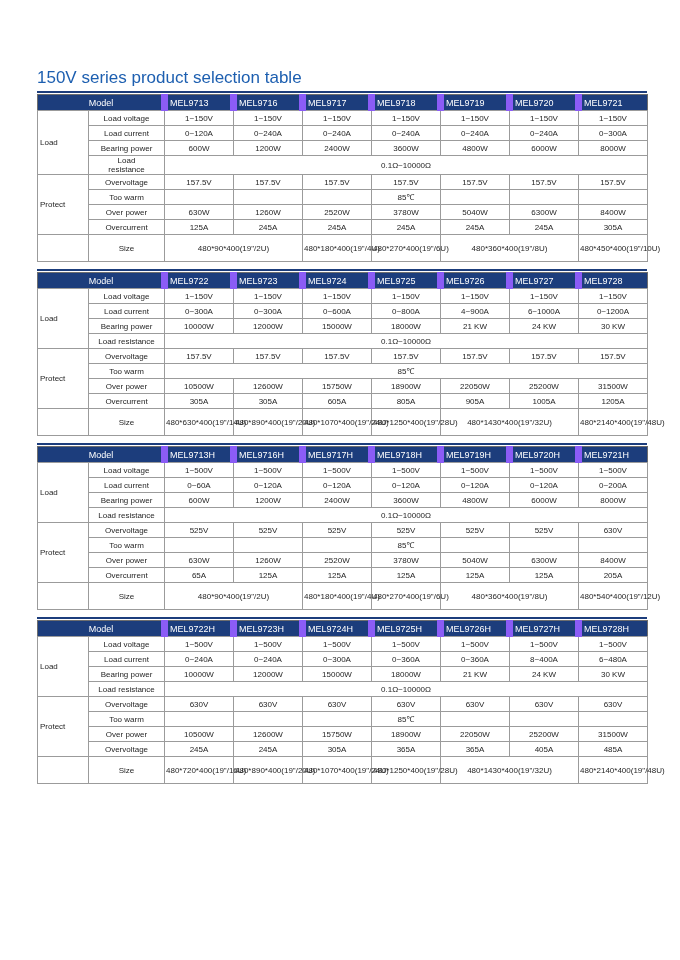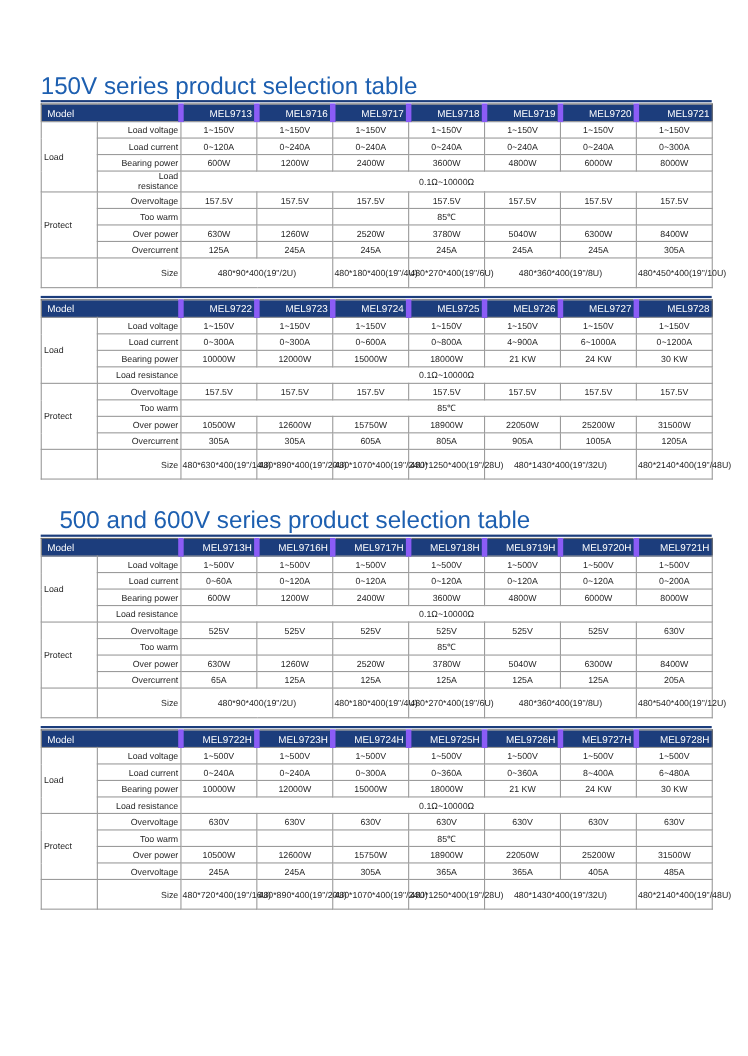--- a/index.html
+++ b/index.html
@@ -5,21 +5,21 @@
   html, body {
     margin: 0; padding: 0;
     background: #ffffff;
     font-family: "Liberation Sans", sans-serif;
   }
   body { width: 680px; height: 960px; overflow: hidden; }
   .page { padding: 68px 0 0 37px; }
 
   .section-title {
     color: #1d5fb0;
-    font-size: 22px;
+    font-size: 17px;
     line-height: 20px;
     margin: 0 0 3px 0;
   }
   .t2 { margin-top: 27px; margin-left: 17px; }
 
   .twrap {
     width: 610px;
     border-top: 2px solid #1c3d7c;
     padding-top: 1px;
     margin-bottom: 7px;
@@ -34,45 +34,45 @@
   col.c-label { width: 76px; }
   col.c-model { width: 69px; }
 
   table.spec th {
     background: #1c3d7c;
     color: #ffffff;
     font-size: 9px;
     font-weight: normal;
     height: 15px;
     padding: 0 2px;
-    text-align: right;
-    border-left: 5px solid #8b5cf6;
+    text-align: left;
+    border-left: 7px solid #8b5cf6;
   }
   table.spec th.model-label {
-    text-align: left;
+    text-align: center;
     padding-left: 5px;
     border-left: none;
   }
 
   table.spec td {
     border: 1px solid #9b9b9b;
     font-size: 8px;
     line-height: 9px;
     color: #1f1f1f;
     height: 14px;
     padding: 0 2px;
     vertical-align: middle;
   }
   td.group {
     text-align: left;
     padding-left: 5px;
     color: #2b2b2b;
   }
   td.rowlabel {
-    text-align: right;
+    text-align: center;
     padding-left: 5px;
     color: #2b2b2b;
     white-space: pre-line;
   }
   td.val { text-align: center; }
 
   tr.size-row td { height: 24px; }
   tr.size-row td.val { text-align: left; padding: 1px 1px; }
   tr.size-row td.val.span { text-align: center; }
 </style>
@@ -298,21 +298,20 @@
             <td class="val">480*890*400(19"/20U)</td>
             <td class="val">480*1070*400(19"/24U)</td>
             <td class="val">480*1250*400(19"/28U)</td>
             <td class="val span" colspan="2">480*1430*400(19"/32U)</td>
             <td class="val">480*2140*400(19"/48U)</td>
           </tr>
         </tbody>
     </table>
   </div>
 
-  <div class="section-title t2">500 and 600V series product selection table</div>
 
   <div class="twrap">
     <table class="spec">
       <colgroup>
         <col class="c-group">
           <col class="c-label">
         <col class="c-model">
           <col class="c-model">
           <col class="c-model">
           <col class="c-model">

